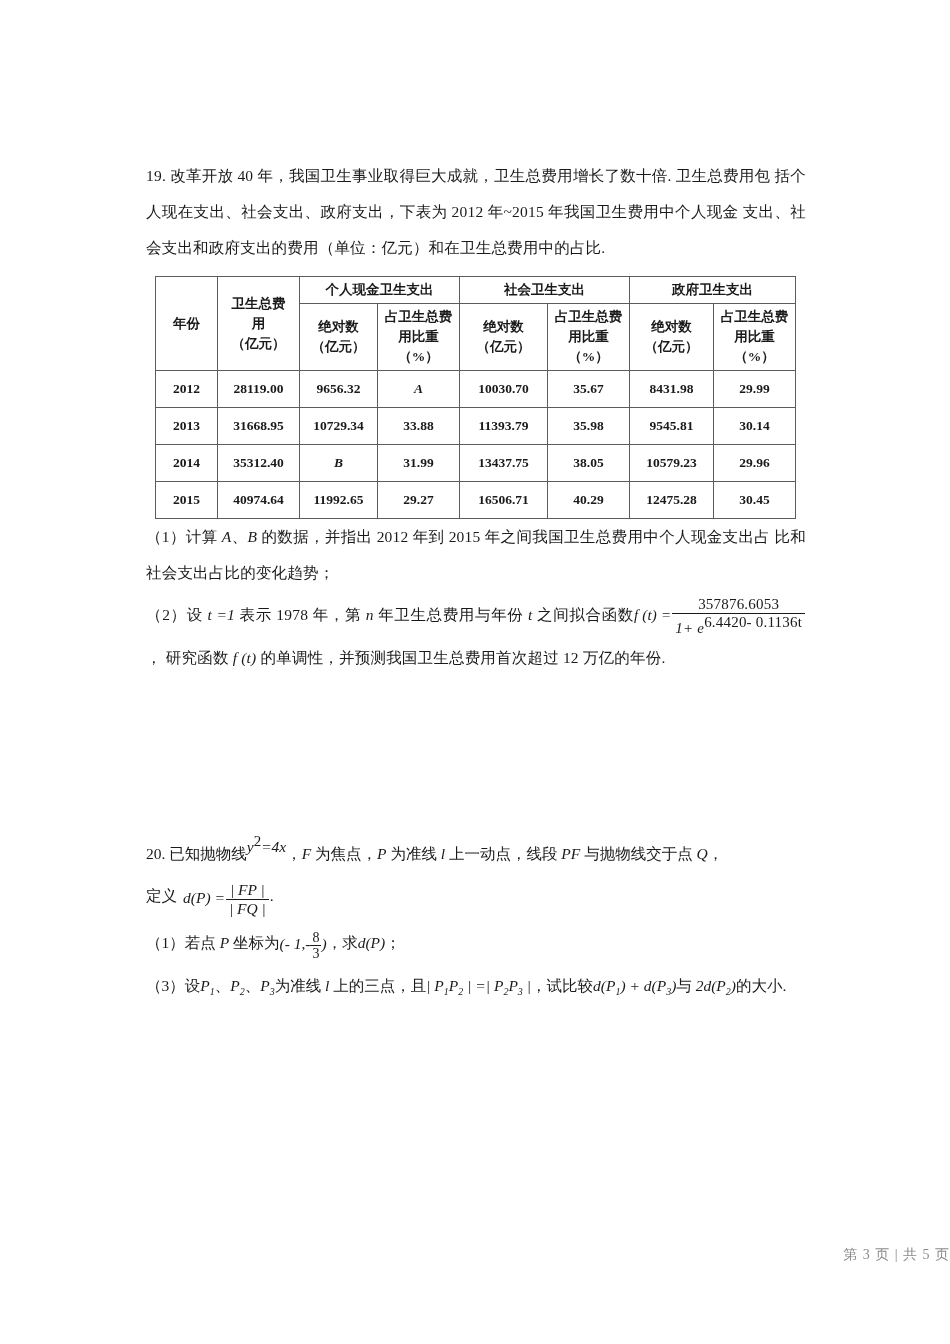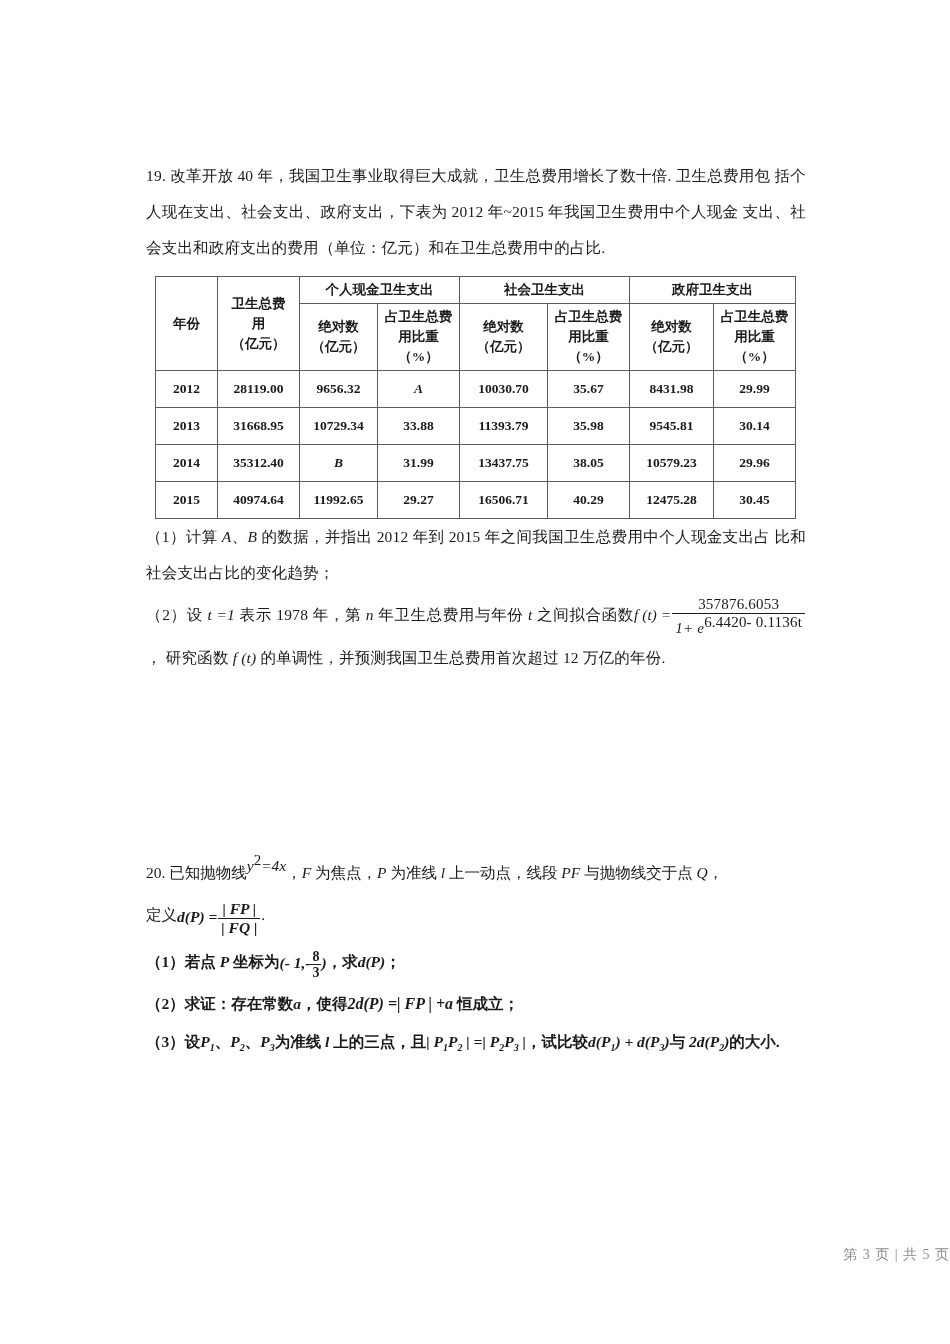--- a/index.html
+++ b/index.html
@@ -92,23 +92,23 @@
     text-align:center;
     line-height:1.1;
     font-size:14px;
   }
   .smallfrac .top{display:block;border-bottom:1px solid #1a1a1a;padding:0 2px;}
   .smallfrac .bot{display:block;padding:0 2px;}
 
   .raise{position:relative;top:-7px;}
 
   
-  #q20{position:absolute;left:0;top:848px;width:660px;}
+  #q20{position:absolute;left:0;top:829px;width:660px;}
   .q20line{font-size:15.5px;line-height:38px;}
-  .q20sub{font-size:15.5px;line-height:37px;font-weight:bold;}
+  .q20sub{font-size:15.5px;line-height:37px;}
 
   
   .footer{
     position:absolute;
     left:0;right:0;
     top:1246px;
     text-align:right;
     color:#8a8a8a;
     font-size:14px;
     letter-spacing:1px;
@@ -240,30 +240,27 @@
   </div>
 
   <div id="q20">
 
     <div class="q20line">
       <span class="num">20.</span>
       <span>已知抛物线</span><span class="raise"><span class="it">y</span><sup class="ex it">2</sup><span class="it">=4x</span></span><span>，</span><span class="it">F</span><span> 为焦点，</span><span class="it">P</span><span> 为准线 </span><span class="it">l</span><span> 上一动点，线段 </span><span class="it">PF</span><span> 与抛物线交于点 </span><span class="it">Q</span><span>，</span>
     </div>
 
     <div class="q20line" style="line-height:46px;">
-      <span>定义</span><span style="display:inline-block;vertical-align:middle;margin-left:0;font-weight:bold;"><span class="it">d(P) =</span><span class="frac"><span class="top">| FP |</span><span class="bot">| FQ |</span></span></span><span>.</span>
+      <span>定义</span><span style="display:inline-block;vertical-align:middle;margin-left:6px;"><span class="it">d(P) =</span><span class="frac"><span class="top">| FP |</span><span class="bot">| FQ |</span></span></span><span>.</span>
     </div>
 
     <div class="q20sub" style="line-height:44px;">
       <span>（1）若点 </span><span class="it">P</span><span> 坐标为</span><span style="display:inline-block;vertical-align:middle;"><span class="it">(- 1,-</span><span class="smallfrac"><span class="top">8</span><span class="bot">3</span></span><span class="it">)</span></span><span>，求</span><span class="it">d(P)</span><span>；</span>
     </div>
 
-    <div class="q20sub">
-      <span>（2）求证：存在常数</span><span class="it">a</span><span>，使得</span><span class="it" style="font-size:16px;">2d(P) =| FP | +a</span><span> 恒成立；</span>
-    </div>
 
     <div class="q20sub" style="line-height:40px;">
       <span>（3）设</span><span class="it"><span>P</span><sub class="sb">1</sub></span><span>、</span><span class="it"><span>P</span><sub class="sb">2</sub></span><span>、</span><span class="it"><span>P</span><sub class="sb">3</sub></span><span>为准线 </span><span class="it">l</span><span> 上的三点，且</span><span class="it"><span>| P</span><sub class="sb">1</sub><span>P</span><sub class="sb">2</sub><span> | =| P</span><sub class="sb">2</sub><span>P</span><sub class="sb">3</sub><span> |</span></span><span>，试比较</span><span class="it"><span>d(P</span><sub class="sb">1</sub><span>) + d(P</span><sub class="sb">3</sub><span>)</span></span><span>与</span>
       <span class="it"><span>2d(P</span><sub class="sb">2</sub><span>)</span></span><span>的大小.</span>
     </div>
   </div>
 </div>
 
 <div class="footer">第 3 页  | 共 5 页</div>
 

